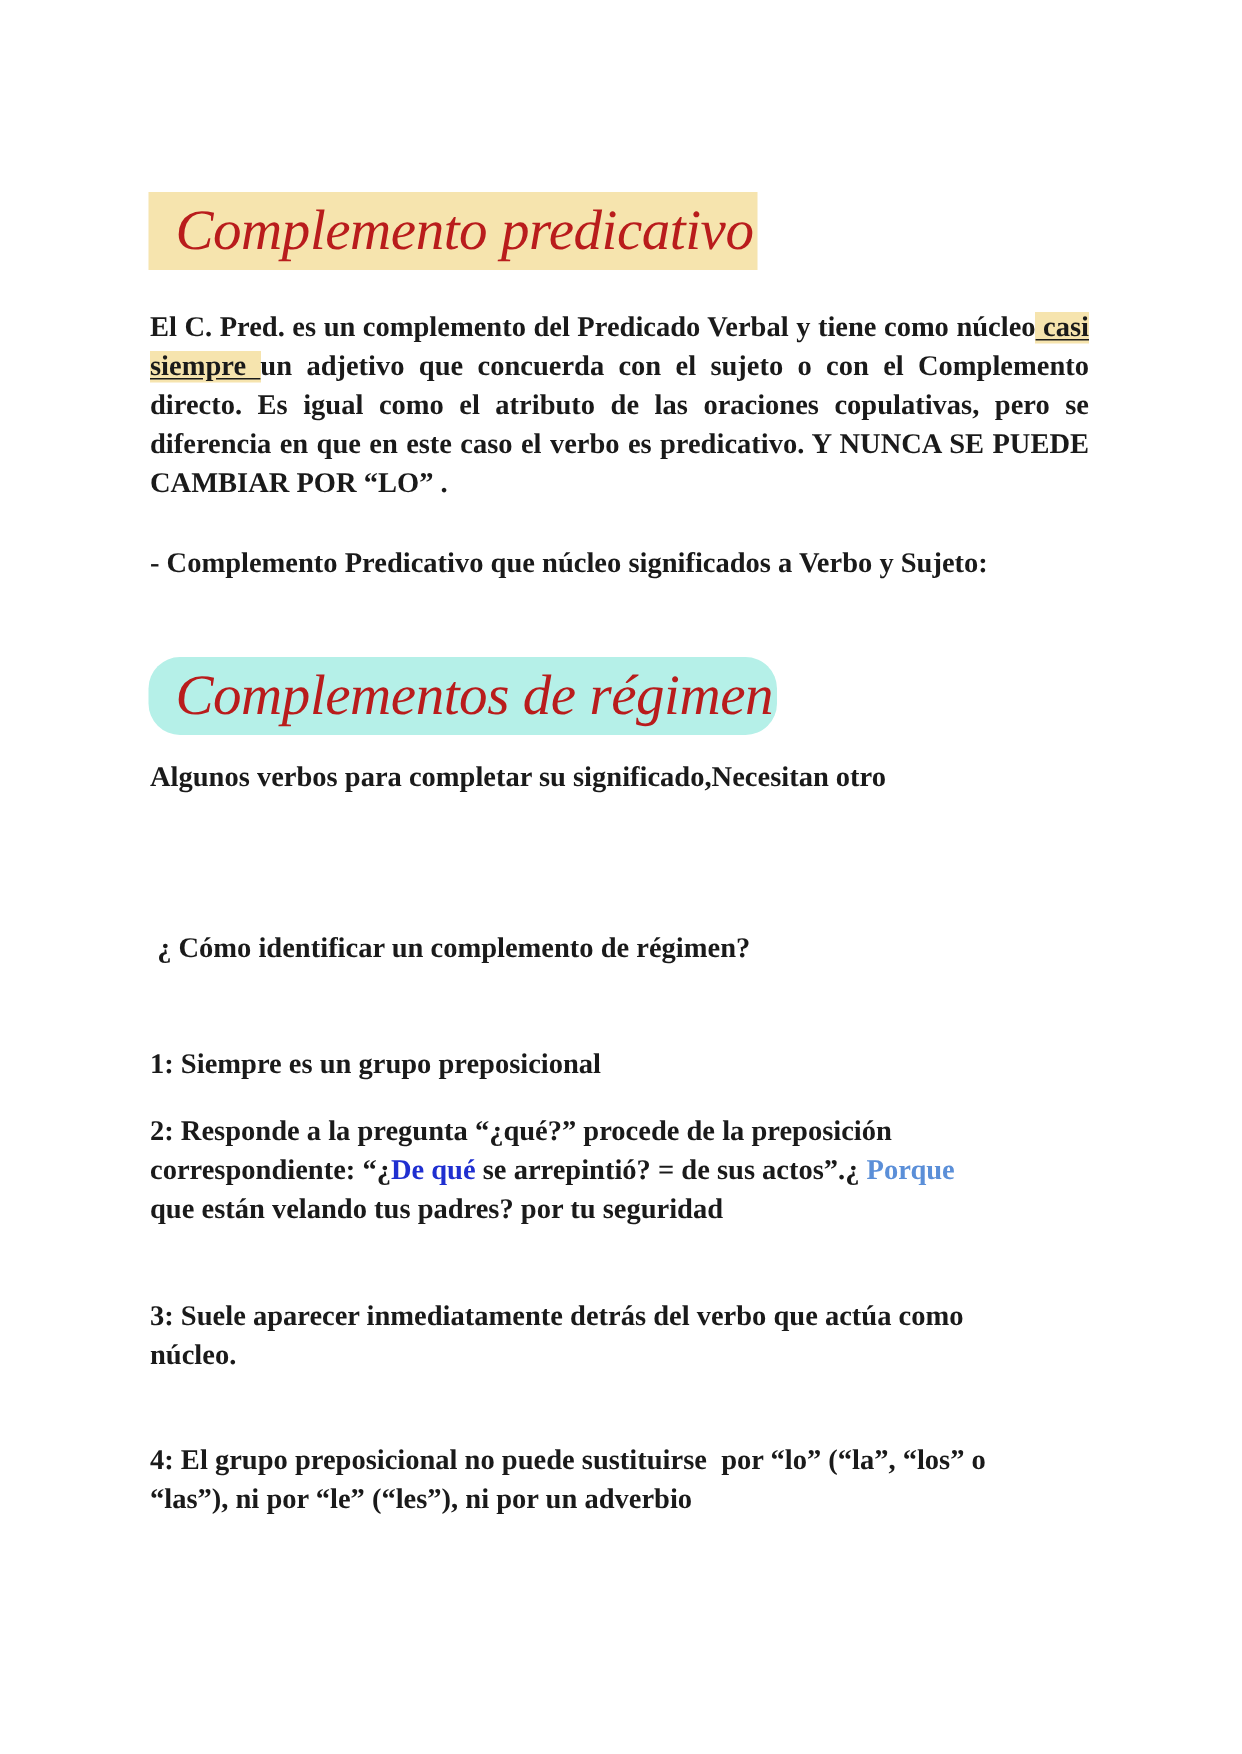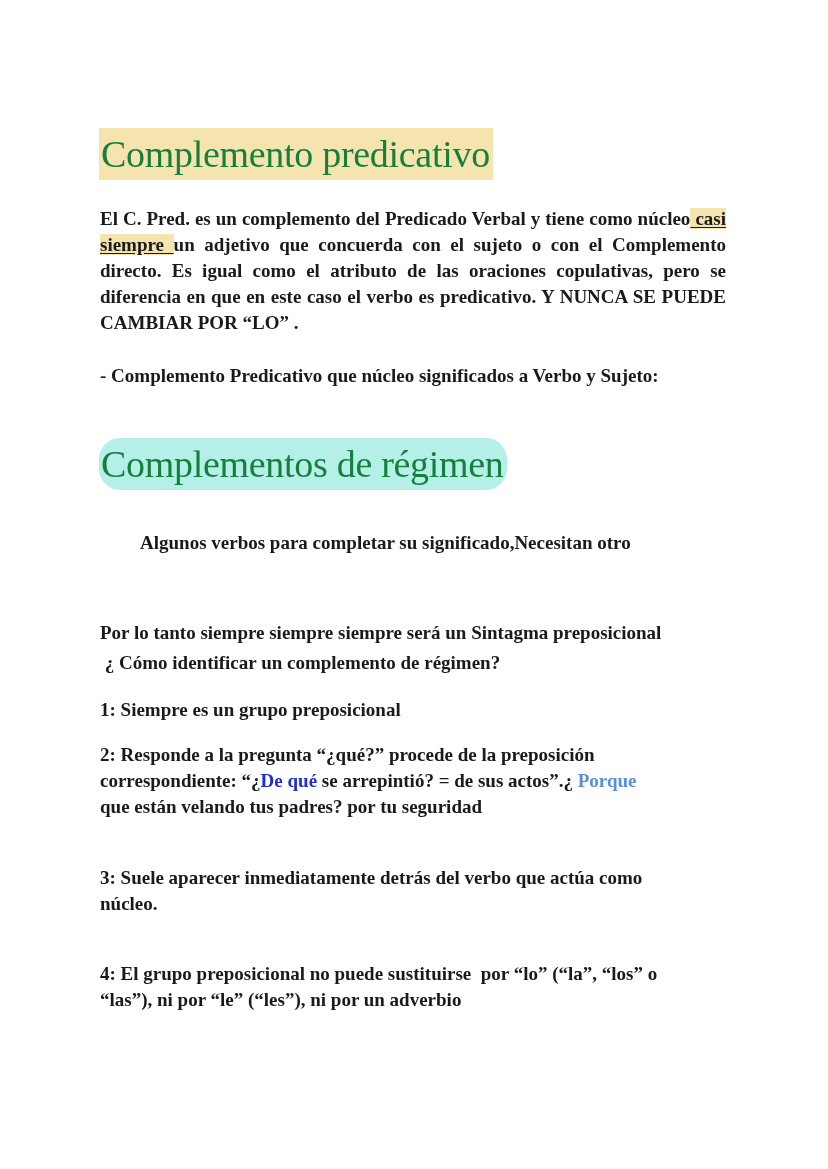--- a/index.html
+++ b/index.html
@@ -18,25 +18,26 @@
     .page {
       position: absolute;
       left: 0; top: 0;
       width: 828px; height: 1169px;
     }
     .heading {
       position: absolute;
       left: 99px;
       display: inline-block;
       font-family: "Liberation Serif", "DejaVu Serif", serif;
+      font-style: italic;
       font-size: 38px;
       line-height: 52px;
       height: 52px;
-      padding: 0 3px 0 2px;
-      color: #15803d;
+      padding: 0 3px 0 18px;
+      color: #b91c1c;
       letter-spacing: -0.3px;
       white-space: nowrap;
     }
     .heading.h1 { top: 128px; background: #f6e4ae; }
     .heading.h2 { top: 438px; background: #b5f0e8; border-radius: 21px; }
 
     .para {
       position: absolute;
       left: 100px;
       width: 626px;
@@ -63,26 +64,25 @@
 <div class="page">
 
   <div class="heading h1">Complemento predicativo</div>
 
   <p class="para justify" style="top:206px;"><span>El C. Pred. es un complemento del Predicado Verbal y tiene como núcleo</span><span class="hl"> casi siempre </span><span>un adjetivo que concuerda con el sujeto o con el Complemento directo. Es igual como el  atributo de las oraciones copulativas, pero se diferencia en que en este caso el verbo es predicativo. Y NUNCA SE PUEDE CAMBIAR POR “LO” .</span></p>
 
   <p class="para" style="top:363px;">- Complemento Predicativo que núcleo significados a Verbo y Sujeto:</p>
 
   <div class="heading h2">Complementos de régimen</div>
 
-  <p class="para" style="top:528px; line-height:30px;margin-left:40px;">
+  <p class="para" style="top:504px; line-height:30px;">
     <span class="line">Algunos verbos para completar su significado,Necesitan otro</span>
   </p>
 
   <p class="para" style="top:618px; line-height:30px; width:640px;">
-    <span class="line">Por lo tanto siempre siempre siempre será un Sintagma preposicional</span>
     <span class="line" style="white-space:pre;"> ¿ Cómo identificar un complemento de régimen?</span>
   </p>
 
   <p class="para" style="top:697px;">1: Siempre es un grupo preposicional</p>
 
   <p class="para" style="top:742px; line-height:26px;">
     <span class="line">2: Responde a la pregunta “¿qué?” procede de la preposición</span>
     <span class="line"><span>correspondiente: “¿</span><span class="blue-dark">De qué</span><span style="white-space:pre;"> se arrepintió? = de sus actos”.¿ </span><span class="blue-light">Porque</span></span>
     <span class="line">que están velando tus padres? por tu seguridad</span>
   </p>

